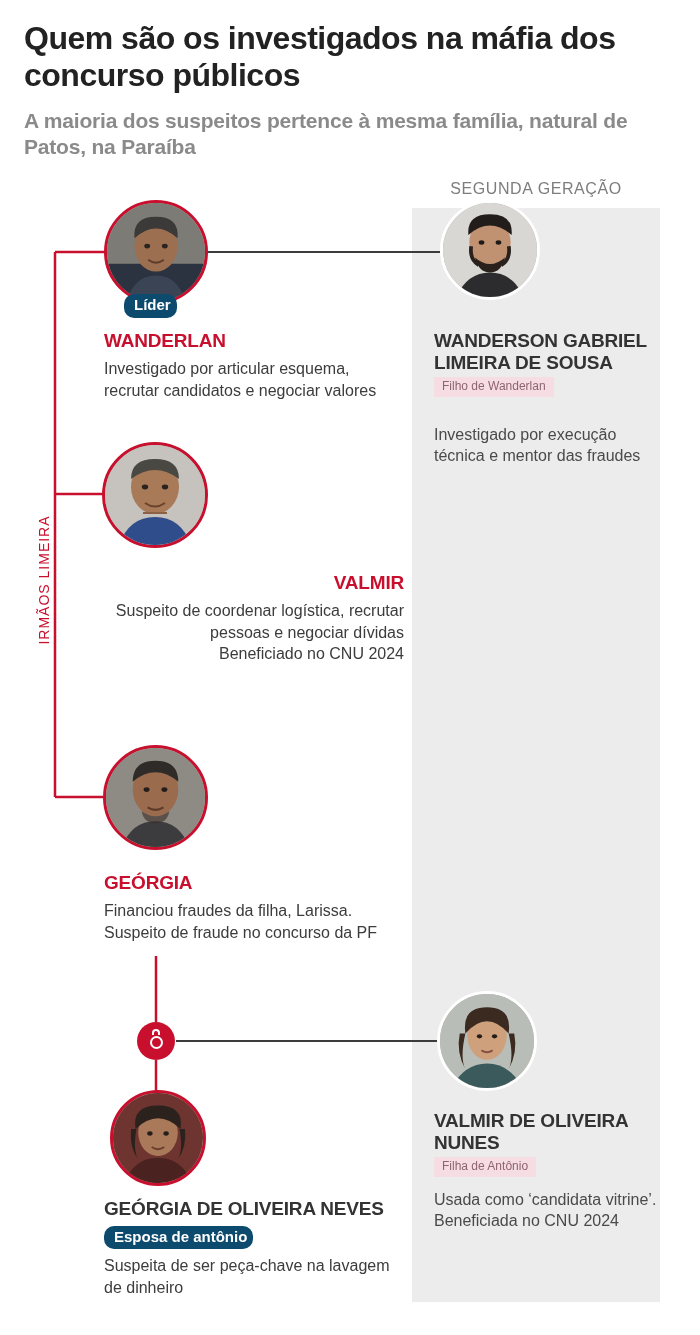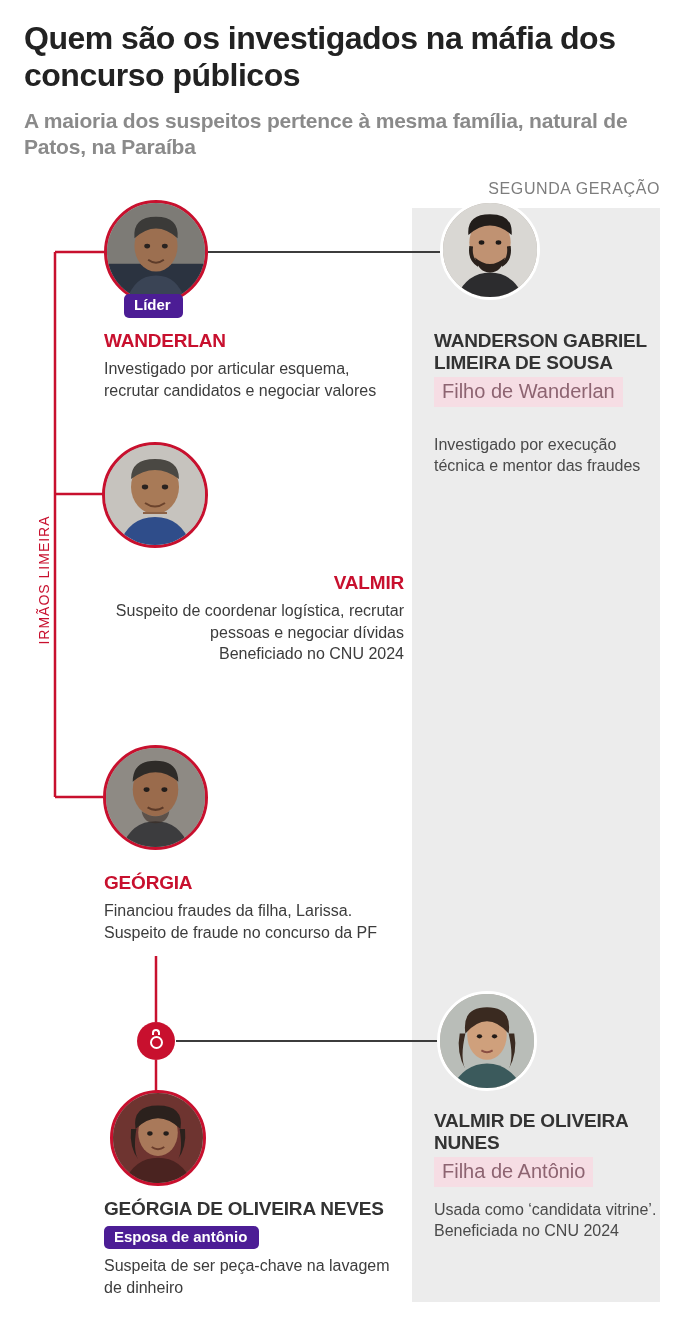--- a/index.html
+++ b/index.html
@@ -47,21 +47,21 @@
     top: 36px;
     width: 248px;
     height: 1094px;
     background: #ececec;
   }
   .gen2-label {
     position: absolute;
     left: 412px;
     top: 8px;
     width: 248px;
-    text-align: right;
+    text-align: center;
     font-size: 16px;
     color: #7d7d7d;
     letter-spacing: 0.6px;
   }
 
   
   .bracket-label {
     position: absolute;
     left: -46px;
     top: 400px;
@@ -111,28 +111,28 @@
     line-height: 1.35;
     color: #3c3c3c;
   }
   .p-desc.grey { color: #4a4a4a; }
 
   .tag {
     display: inline-block;
     font-size: 15px;
     font-weight: bold;
     color: #ffffff;
-    background: #4c1d95;
-    padding: 3px 12px 4px 10px;
-    border-radius: 5px;
+    background: #0c4a6e;
+    padding: 3px 6px 4px 10px;
+    border-radius: 10px;
     line-height: 1.1;
   }
   .tag-pink {
     display: inline-block;
-    font-size: 20px;
+    font-size: 12px;
     color: #8d6471;
     background: #f6dde4;
     padding: 2px 8px 3px 8px;
     line-height: 1.25;
     margin-top: 3px;
   }
 
   .leader-badge {
     position: absolute;
     z-index: 5;

